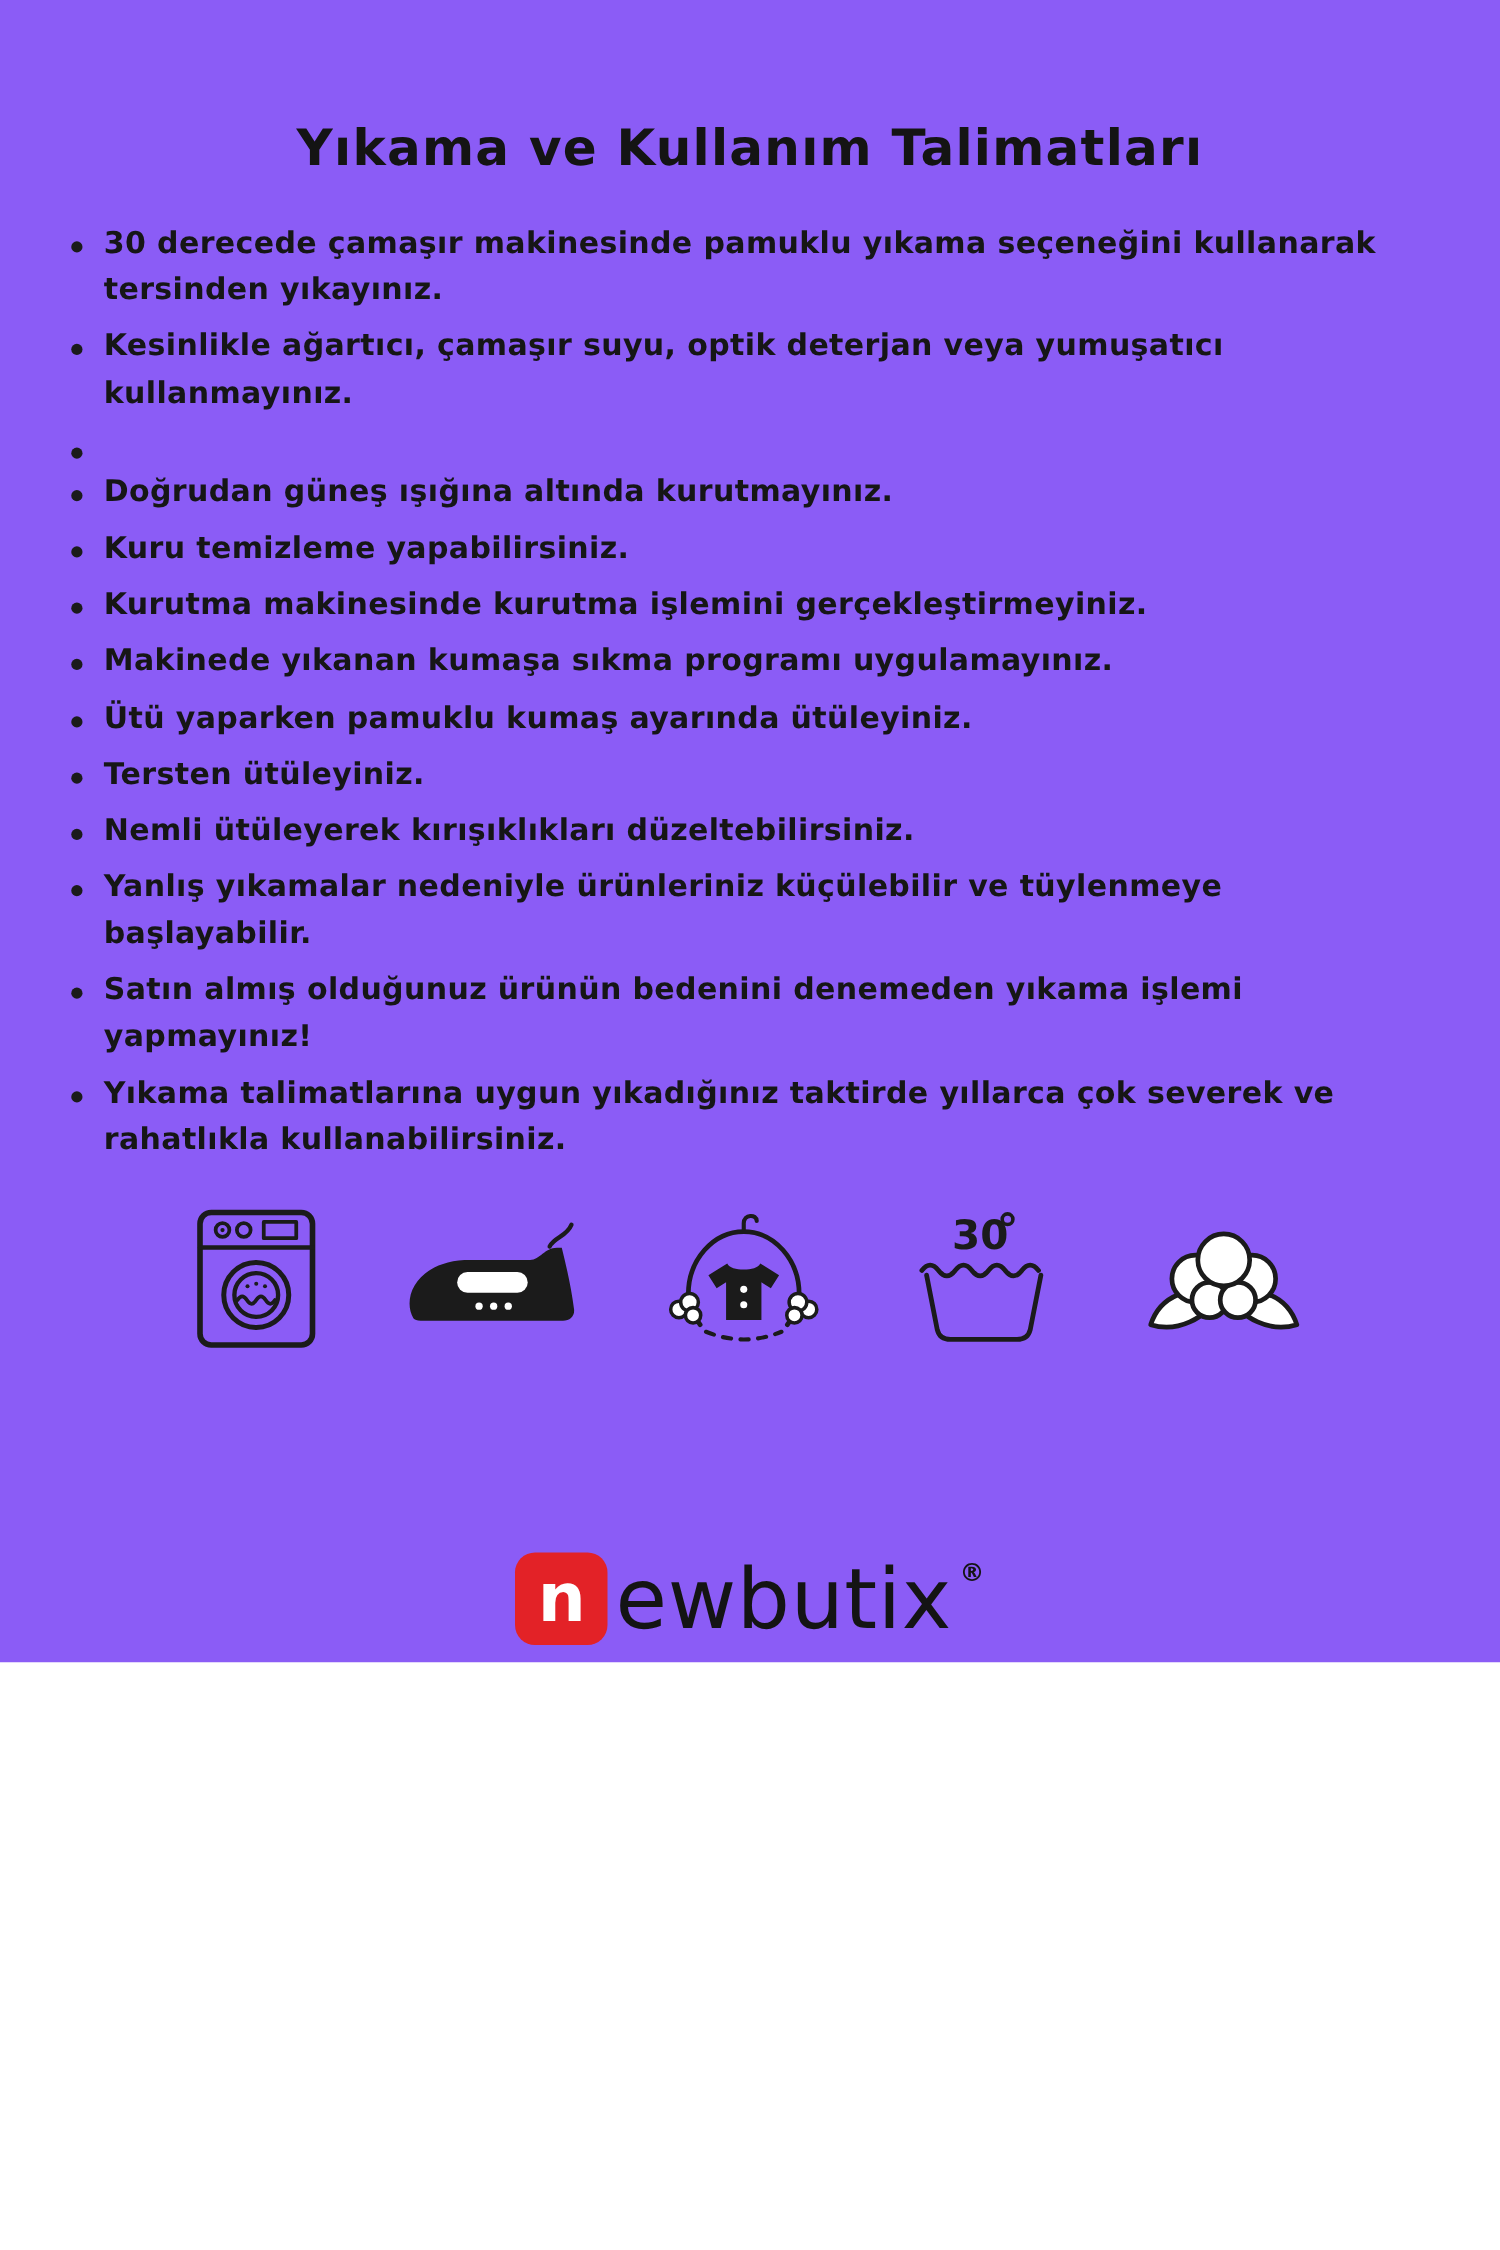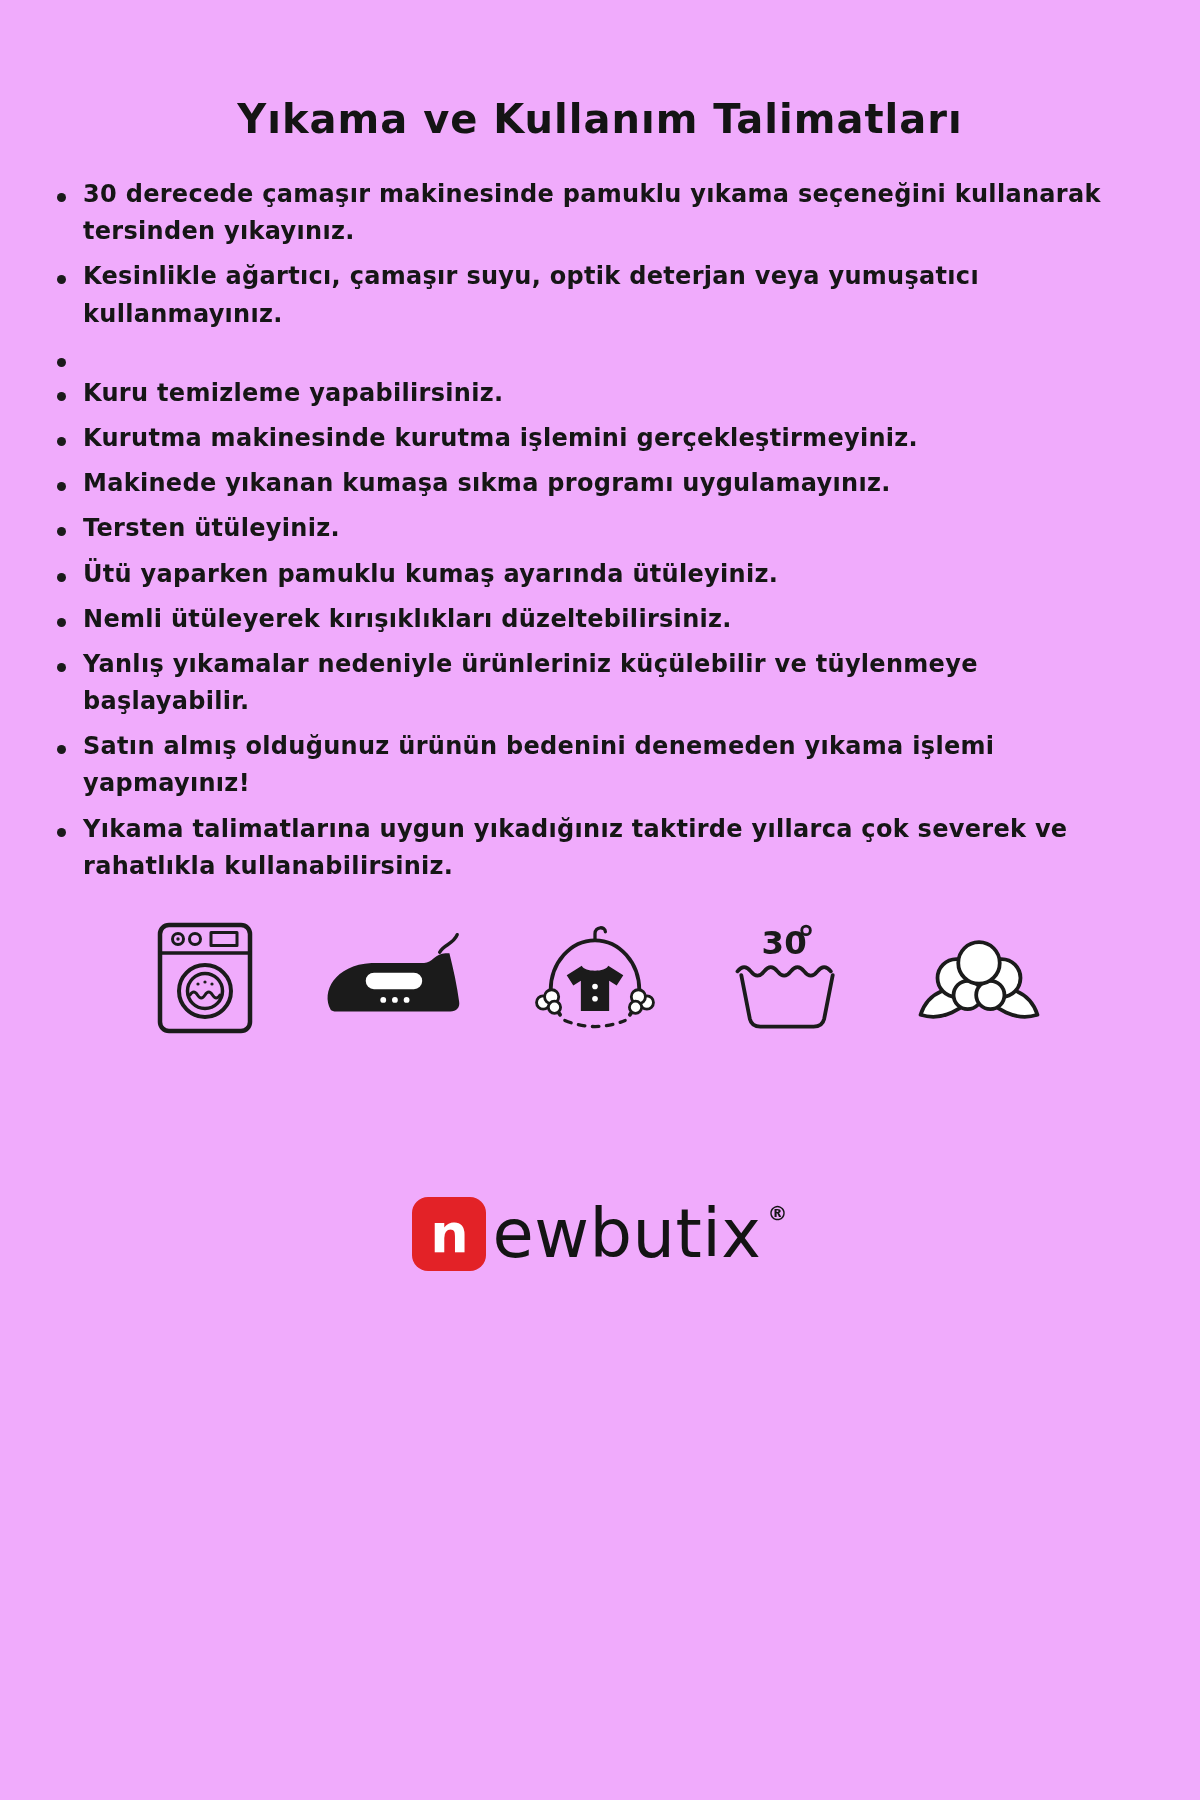--- a/index.html
+++ b/index.html
@@ -1,18 +1,18 @@
 <!DOCTYPE html>
 <html><head>
 <meta charset="utf-8">
 <style>
   html,body{margin:0;padding:0;background:#ffffff;}
   .page{
-    width:1200px;height:1800px;position:relative;overflow:hidden;
-    background:#f0abfc;color:#1b1b1b;
+    width:1200px;height:1330px;position:relative;overflow:hidden;
+    background:#8b5cf6;color:#1b1b1b;
     font-family:"DejaVu Sans","Liberation Sans",sans-serif;
   }
   .title{
     padding-top:96px;text-align:center;font-size:40px;font-weight:700;
     letter-spacing:1px;color:#141414;
   }
   ul.instructions{
     list-style:none;margin:34px 0 0 0;padding:0 58px 0 57px;
   }
   ul.instructions li{
@@ -65,37 +65,41 @@
       </li>
     <li>
         <span class="dot"></span>
         <span>Kesinlikle ağartıcı, çamaşır suyu, optik deterjan veya yumuşatıcı kullanmayınız.</span>
       </li>
     <li>
         <span class="dot"></span>
       </li>
     <li>
         <span class="dot"></span>
+        <span>Doğrudan güneş ışığına altında kurutmayınız.</span>
+      </li>
+    <li>
+        <span class="dot"></span>
         <span>Kuru temizleme yapabilirsiniz.</span>
       </li>
     <li>
         <span class="dot"></span>
         <span>Kurutma makinesinde kurutma işlemini gerçekleştirmeyiniz.</span>
       </li>
     <li>
         <span class="dot"></span>
         <span>Makinede yıkanan kumaşa sıkma programı uygulamayınız.</span>
       </li>
     <li>
         <span class="dot"></span>
-        <span>Tersten ütüleyiniz.</span>
+        <span>Ütü yaparken pamuklu kumaş ayarında ütüleyiniz.</span>
       </li>
     <li>
         <span class="dot"></span>
-        <span>Ütü yaparken pamuklu kumaş ayarında ütüleyiniz.</span>
+        <span>Tersten ütüleyiniz.</span>
       </li>
     <li>
         <span class="dot"></span>
         <span>Nemli ütüleyerek kırışıklıkları düzeltebilirsiniz.</span>
       </li>
     <li>
         <span class="dot"></span>
         <span>Yanlış yıkamalar nedeniyle ürünleriniz küçülebilir ve tüylenmeye başlayabilir.</span>
       </li>
     <li>

